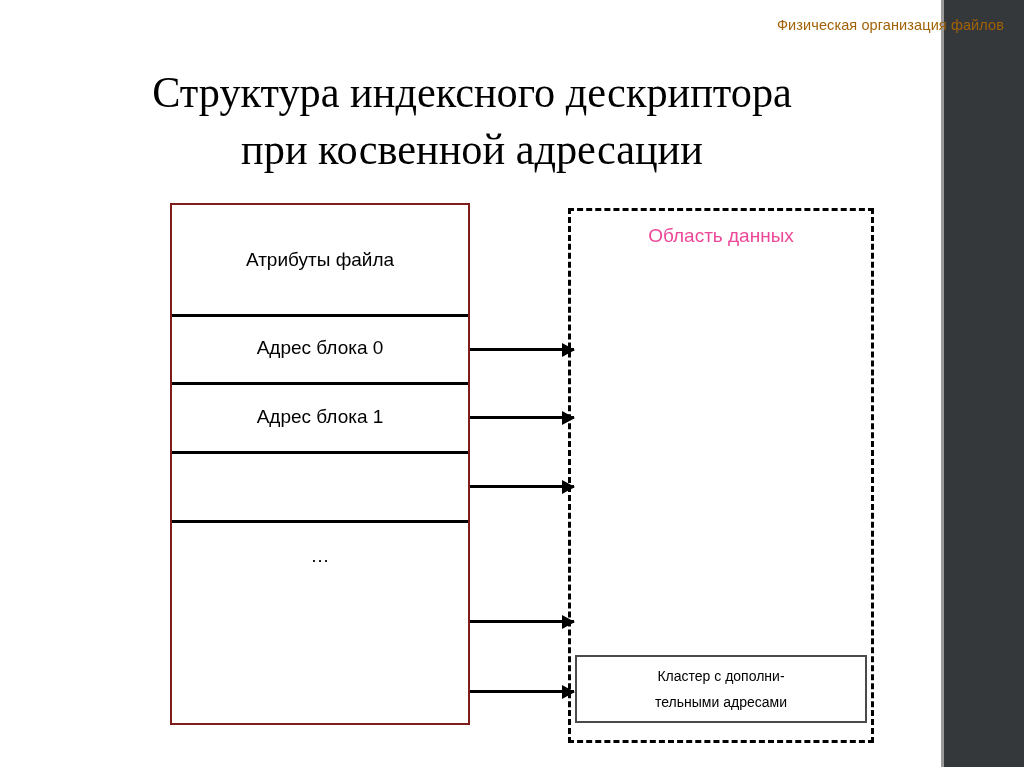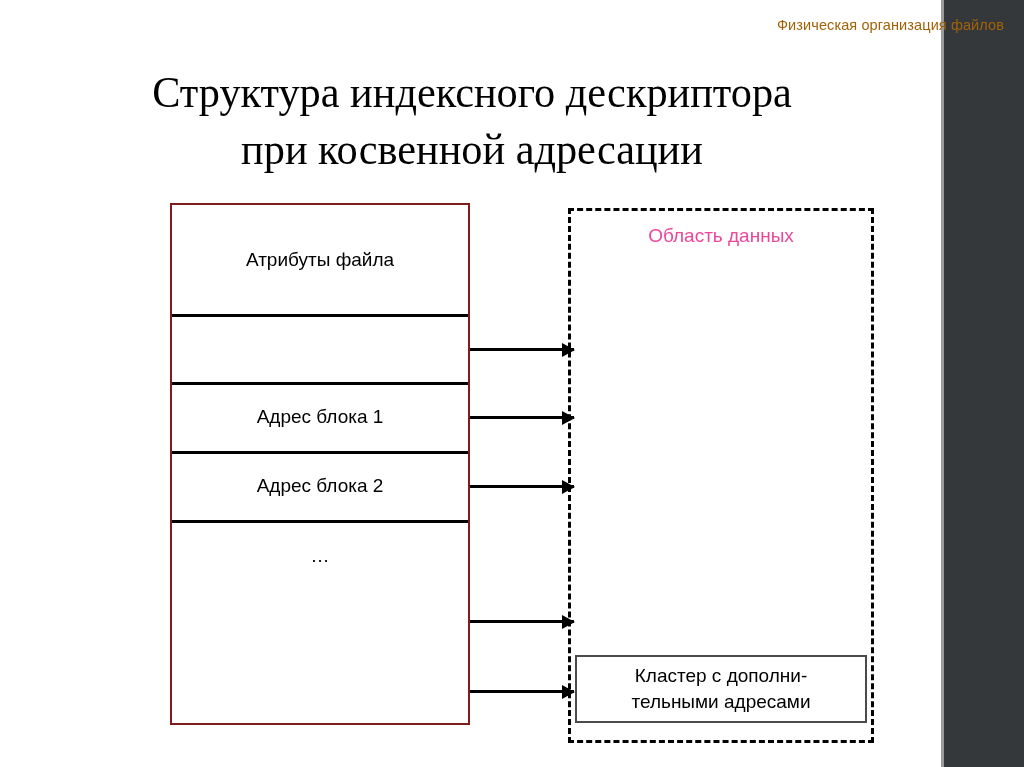--- a/index.html
+++ b/index.html
@@ -153,21 +153,21 @@
     right: 4px;
     top: 444px;
     height: 68px;
     border: 2px solid #4a4a4a;
     box-sizing: border-box;
     background: #ffffff;
     display: flex;
     align-items: center;
     justify-content: center;
     text-align: center;
-    font-size: 19px;
+    font-size: 14px;
     line-height: 26px;
     color: #000000;
   }
 </style>
 </head>
 <body>
 
 <div id="slide">
 
   <div class="side-band-edge"></div>
@@ -179,28 +179,28 @@
     <span class="title-line">Структура индексного дескриптора</span>
     <span class="title-line">при косвенной адресации</span>
   </h1>
 
   <div class="inode-table">
     <div class="inode-row first" style="top:0px;height:109px;">
       <span>Атрибуты файла</span>
     </div>
     <div class="inode-row" style="top:109px;height:68px;">
       <div class="sep"></div>
+      <span>Адрес блока 0</span>
     </div>
     <div class="inode-row" style="top:177px;height:69px;border-radius:8px;">
       <div class="sep"></div>
       <span>Адрес блока 1</span>
     </div>
     <div class="inode-row" style="top:246px;height:69px;">
       <div class="sep"></div>
-      <span>Адрес блока 2</span>
     </div>
     <div class="inode-row" style="top:315px;height:71px;">
       <div class="sep"></div>
       <span>…</span>
     </div>
   </div>
 
   <div class="arrow" style="left:470px;top:348px;width:104px;"></div>
   <div class="arrow" style="left:470px;top:416px;width:104px;"></div>
   <div class="arrow" style="left:470px;top:485px;width:104px;"></div>

